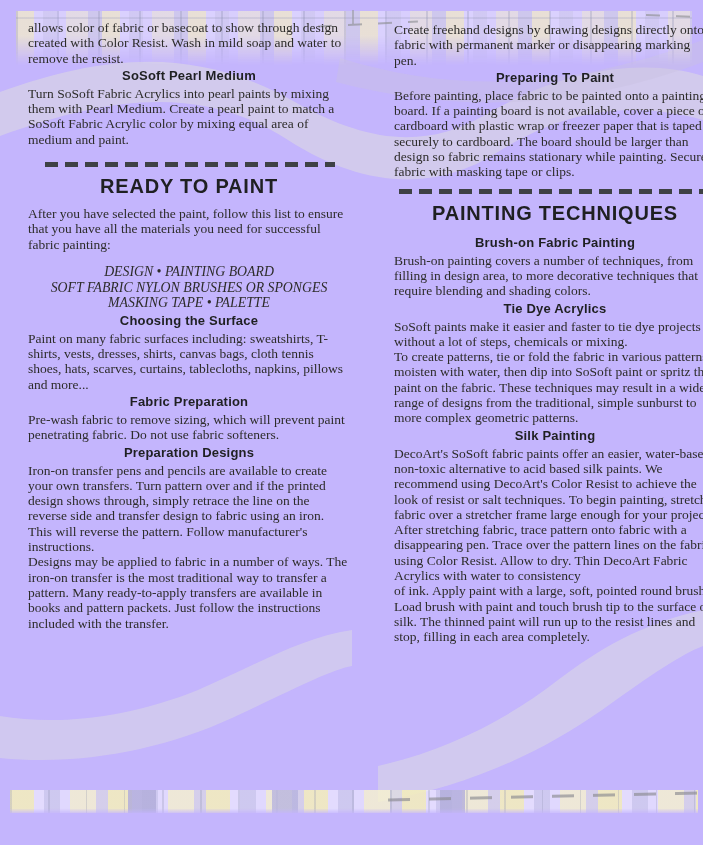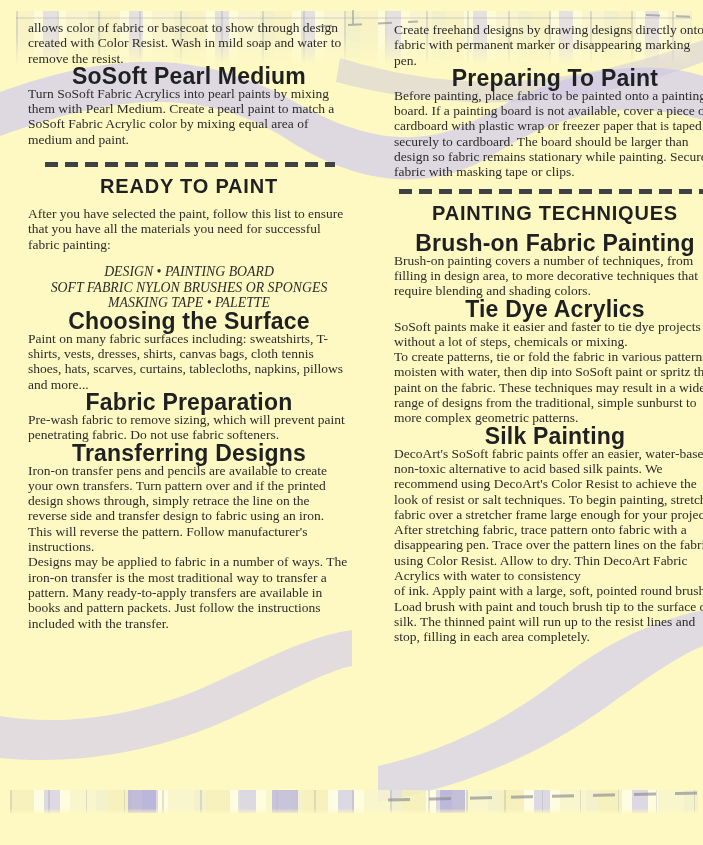--- a/index.html
+++ b/index.html
@@ -1,17 +1,17 @@
 <!DOCTYPE html>
 <html><head>
 <meta charset="utf-8">
 <style>
   html,body{margin:0;padding:0;}
   body{width:703px;height:845px;overflow:hidden;background:#ffffff;}
-  .artboard{position:relative;width:703px;height:845px;background:#fef9c3;overflow:hidden;
+  .artboard{position:relative;width:703px;height:845px;background:#c4b5fd;overflow:hidden;
             font-family:"Liberation Serif", serif;color:#2d2c2a;}
   
   .bg-waves{position:absolute;inset:0;width:703px;height:845px;z-index:0;}
   .stripe-band{position:absolute;z-index:0;}
   .stripe-top{left:16px;top:11px;width:676px;height:54px;opacity:.85;
     background:
       linear-gradient(to bottom, transparent 6px, rgba(136,142,168,0.22) 6px, rgba(136,142,168,0.22) 8px, transparent 8px),
       repeating-linear-gradient(90deg, rgba(132,138,165,0.30) 0 1.5px, transparent 1.5px 41px),
       repeating-linear-gradient(90deg,
         rgba(246,240,199,0.85) 0 18px, rgba(255,255,255,0.45) 18px 27px,
@@ -35,21 +35,21 @@
   .crop-a{left:318px;top:23px;width:100px;transform:rotate(-3deg);}
   .crop-b{left:646px;top:15px;width:52px;transform:rotate(2deg);}
   .crop-c{left:388px;top:795px;width:312px;height:3px;transform:rotate(-1.3deg);
     background:repeating-linear-gradient(90deg,#8a8a90 0 22px,transparent 22px 41px);}
   .crop-tick{position:absolute;z-index:1;width:2px;height:14px;background:#9a9aa0;opacity:.6;left:352px;top:10px;}
   
   .col{position:absolute;width:322px;z-index:2;}
   .col-left{left:28px;top:20px;}
   .col-right{left:394px;top:22px;}
   p.body{font-size:13.5px;line-height:15.3px;margin:0;text-align:left;}
-  h3.sub{font-family:"Liberation Sans", sans-serif;font-weight:700;font-size:23px;line-height:20px;
+  h3.sub{font-family:"Liberation Sans", sans-serif;font-weight:700;font-size:13px;line-height:20px;
          margin:0;text-align:center;color:#1f2022;letter-spacing:.2px;}
   h2.major{font-family:"Liberation Sans", sans-serif;font-weight:700;font-size:20px;line-height:23px;
          margin:8px;text-align:center;color:#1f2022;letter-spacing:.8px;}
   .italic-list{font-style:italic;font-size:13.8px;line-height:15.6px;text-align:center;margin:0;color:#2d2c2a;}
   .divider{height:5px;border:none;margin:0;
     background:repeating-linear-gradient(90deg,#3e4145 0 13px,transparent 13px 20px);}
   .div-left{width:290px;margin-left:17px;}
   .div-right{width:312px;margin-left:5px;}
   
   .mt2{margin-top:2px;} .mt3{margin-top:3px;} .mt9{margin-top:9px;} .mt12{margin-top:12px;}
@@ -88,21 +88,21 @@
     <p class="body mt2">After you have selected the paint, follow this list to ensure that you have all the materials you need for successful fabric painting:</p>
     <div class="mt12">
       <p class="italic-list">DESIGN • PAINTING BOARD</p>
       <p class="italic-list">SOFT FABRIC NYLON BRUSHES OR SPONGES</p>
       <p class="italic-list">MASKING TAPE • PALETTE</p>
     </div>
     <h3 class="sub mt17">Choosing the Surface</h3>
     <p class="body mt2">Paint on many fabric surfaces including: sweatshirts, T-shirts, vests, dresses, shirts, canvas bags, cloth tennis shoes, hats, scarves, curtains, tablecloths, napkins, pillows and more...</p>
     <h3 class="sub mt17">Fabric Preparation</h3>
     <p class="body mt2">Pre-wash fabric to remove sizing, which will prevent paint penetrating fabric. Do not use fabric softeners.</p>
-    <h3 class="sub mt15">Transferring Designs</h3>
+    <h3 class="sub mt15">Preparation Designs</h3>
     <p class="body mt14">Iron-on transfer pens and pencils are available to create your own transfers. Turn pattern over and if the printed design shows through, simply retrace the line on the reverse side and transfer design to fabric using an iron. This will reverse the pattern. Follow manufacturer's instructions.</p>
     <p class="body mt2">Designs may be applied to fabric in a number of ways. The iron-on transfer is the most traditional way to transfer a pattern. Many ready-to-apply transfers are available in books and pattern packets. Just follow the instructions included with the transfer.</p>
   </div>
 
   <div class="col col-right">
     <p class="body">Create freehand designs by drawing designs directly onto fabric with permanent marker or disappearing marking pen.</p>
     <h3 class="sub mt18">Preparing To Paint</h3>
     <p class="body mt3">Before painting, place fabric to be painted onto a painting board. If a painting board is not available, cover a piece of cardboard with plastic wrap or freezer paper that is taped securely to cardboard. The board should be larger than design so fabric remains stationary while painting. Secure fabric with masking tape or clips.</p>
     <hr class="divider div-right mt9">
     <h2 class="major mt20">PAINTING TECHNIQUES</h2>

